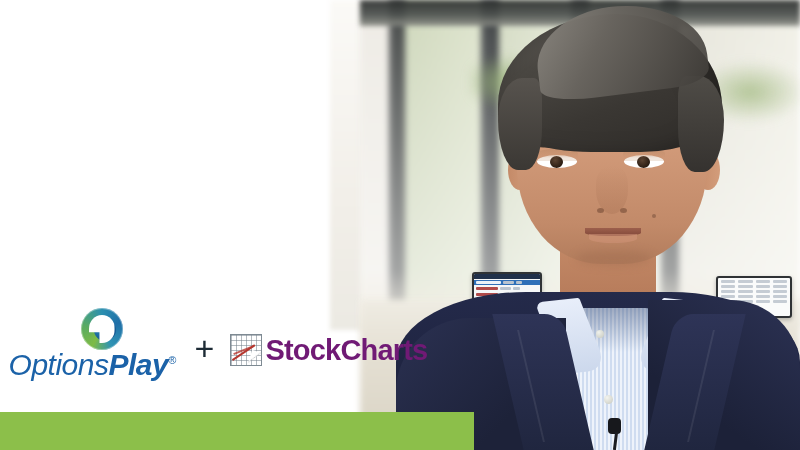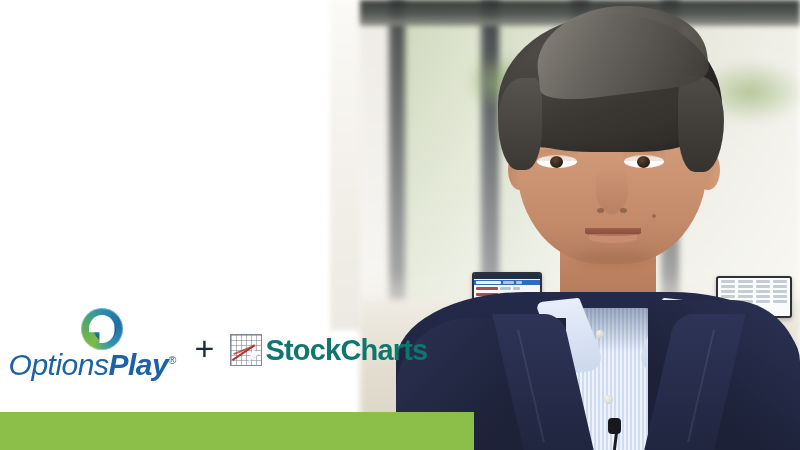--- a/index.html
+++ b/index.html
@@ -580,21 +580,21 @@
     height: 0;
     border-left: 9px solid #ffffff;
     border-bottom: 13px solid transparent;
     filter: drop-shadow(0 0 .6px #36404a);
     transform: rotate(18deg);
   }
   .sc-word {
     font-family: "Liberation Sans", sans-serif;
     font-weight: 700;
     font-size: 29px;
-    color: #0f766e;
+    color: #701a75;
     letter-spacing: -0.8px;
     white-space: nowrap;
   }
 
   
   .green-bar {
     position: absolute;
     left: 0;
     top: 412px;
     width: 474px;

